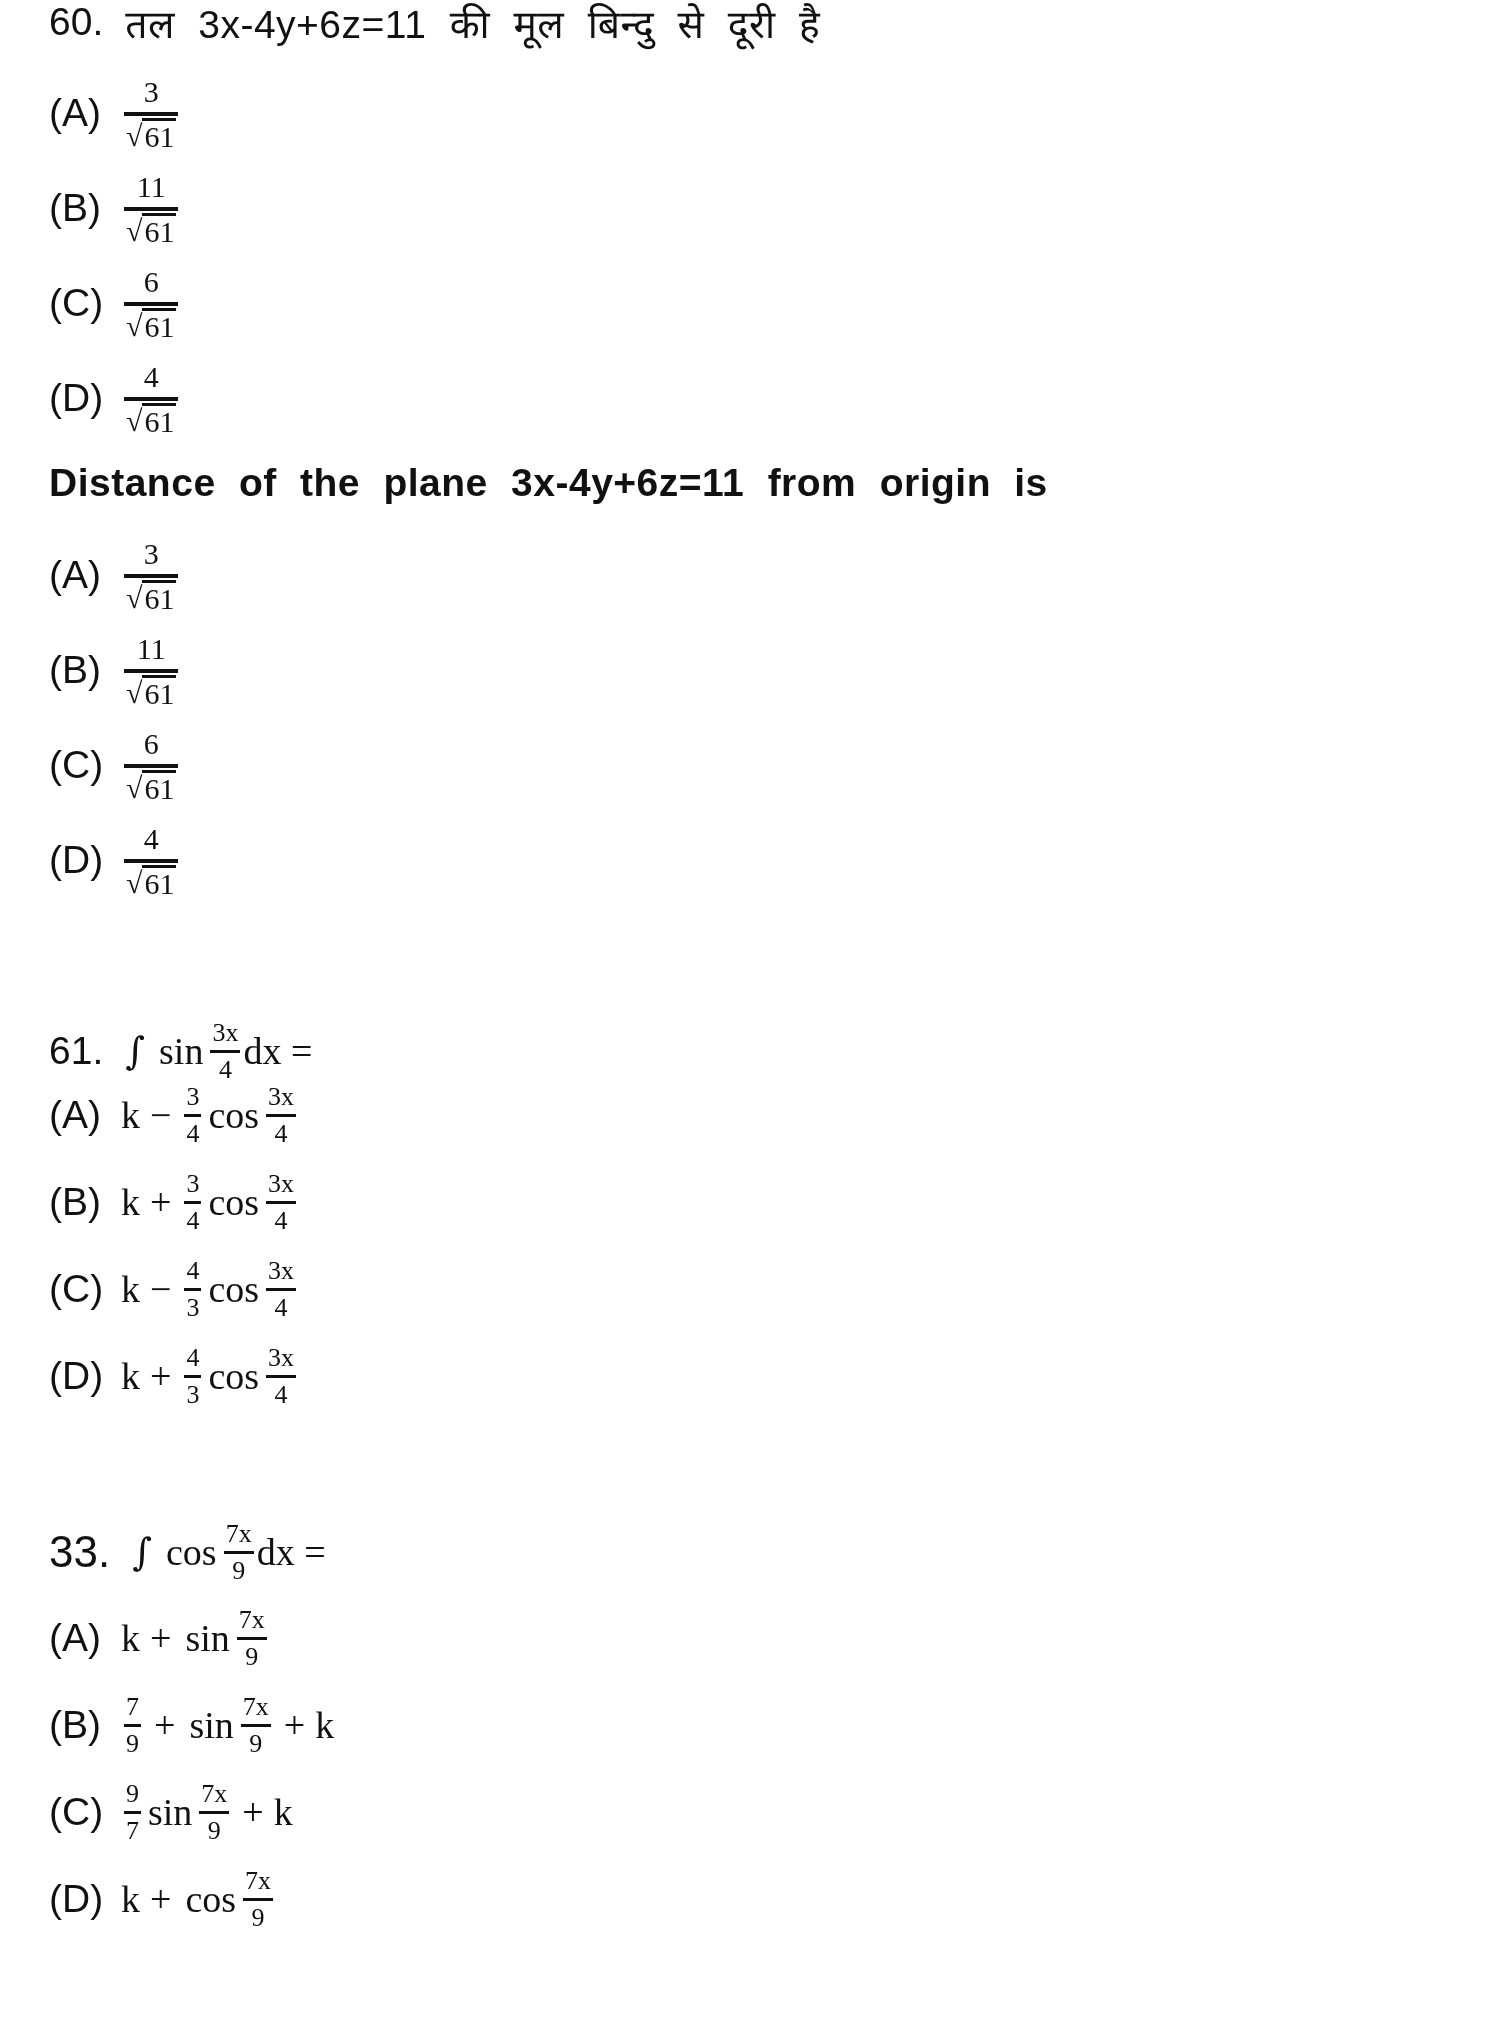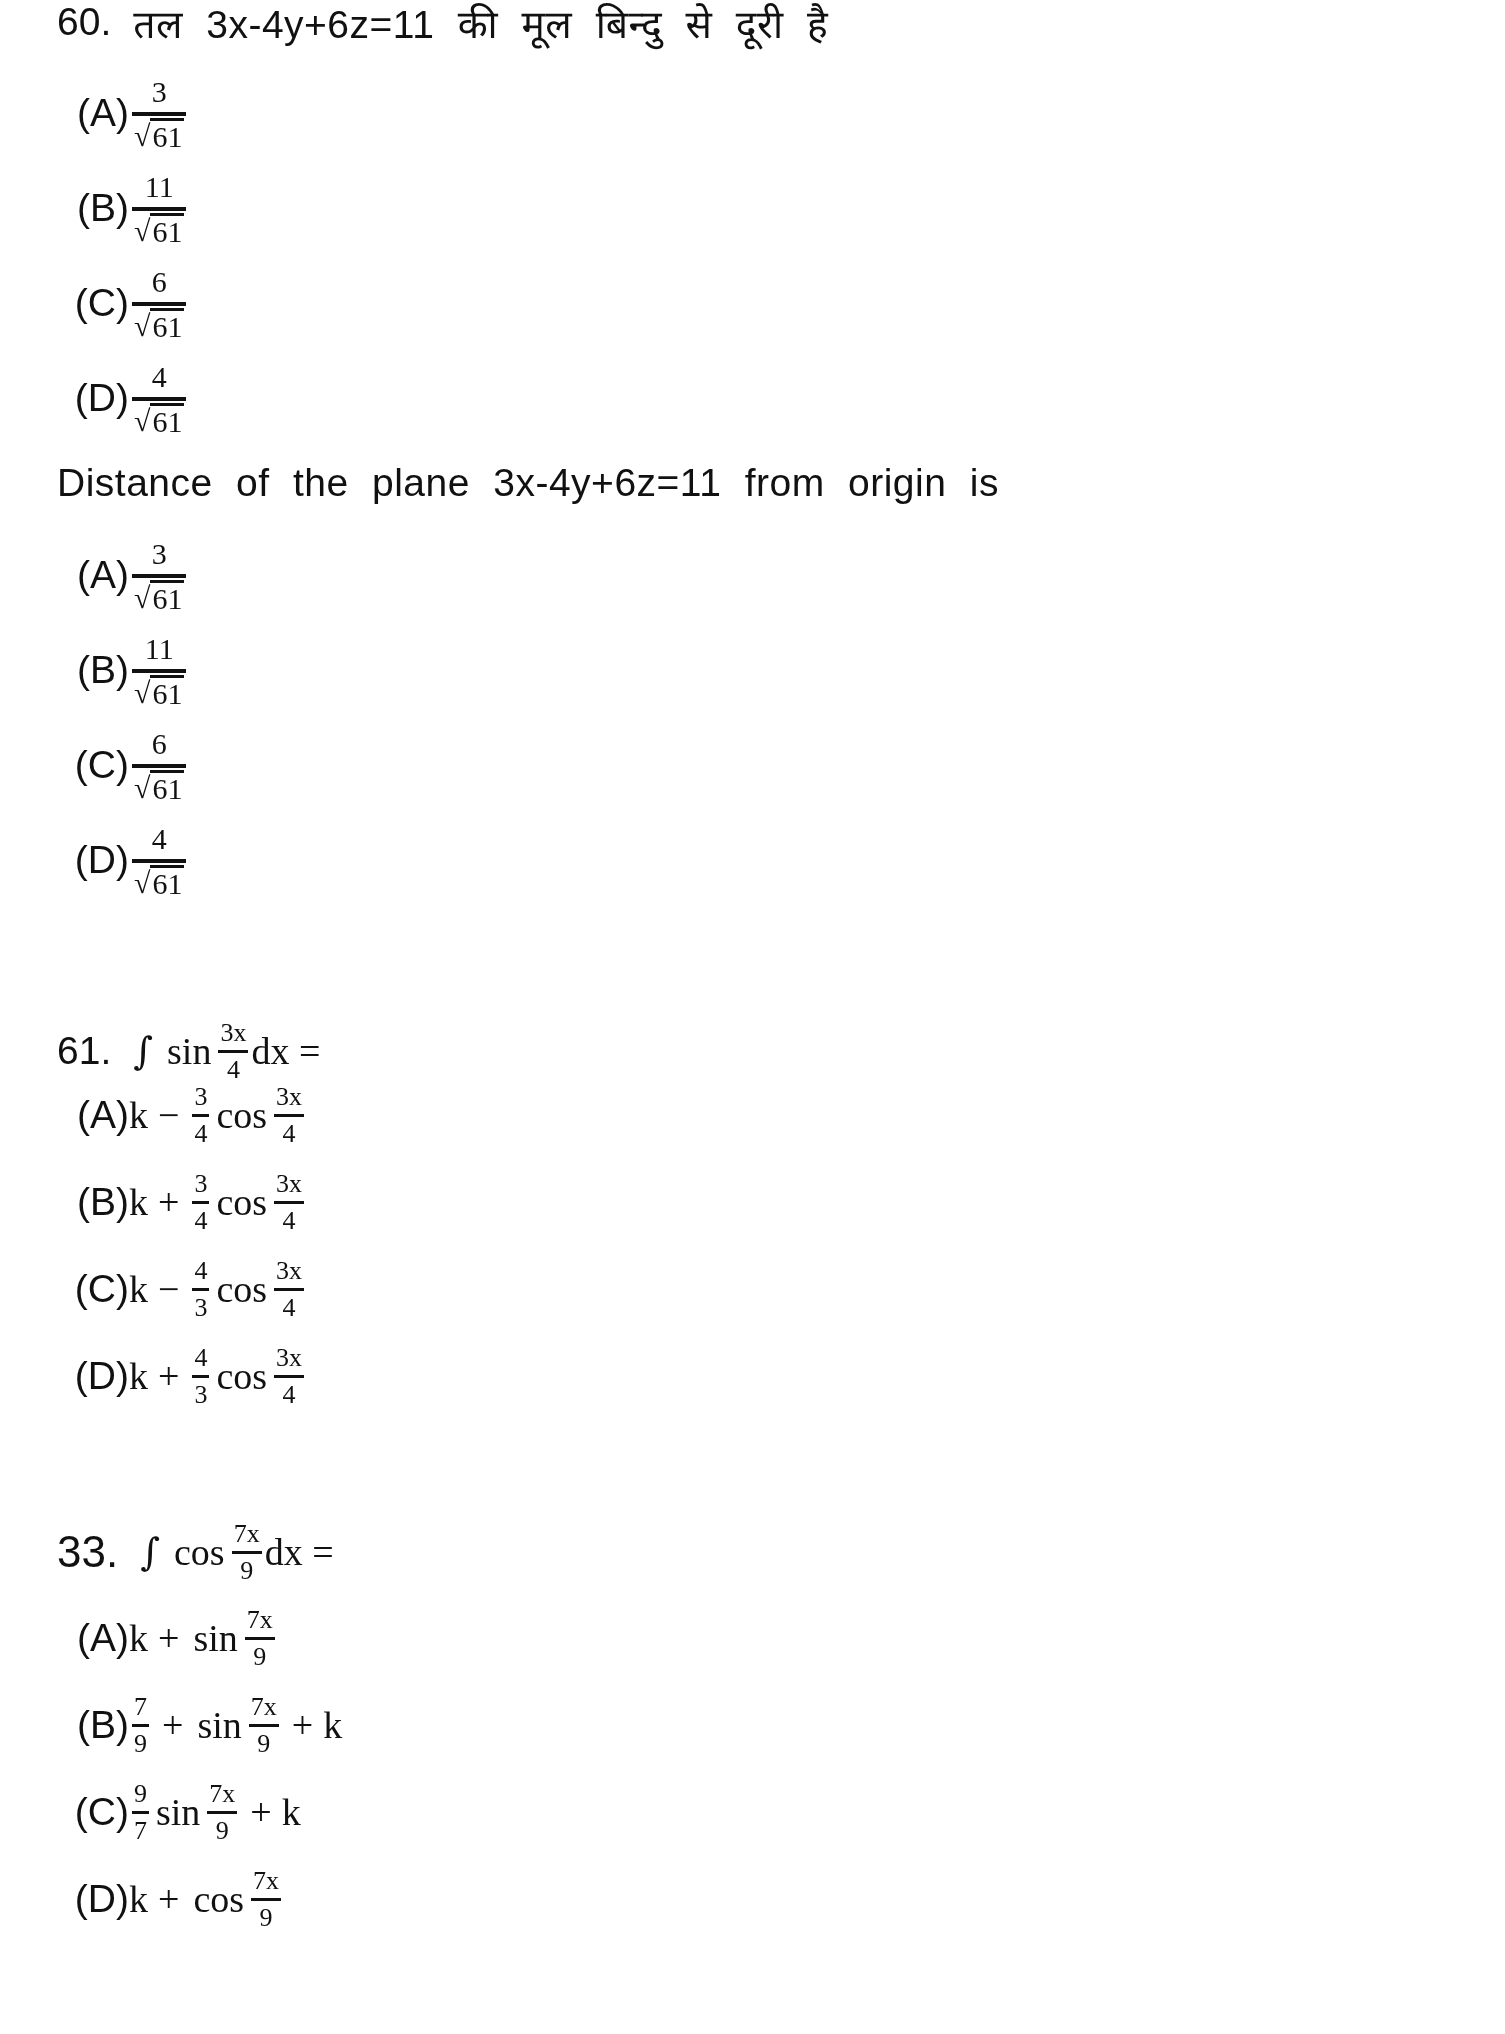--- a/index.html
+++ b/index.html
@@ -1,20 +1,20 @@
 <!DOCTYPE html>
 <html><head>
 <meta charset="utf-8">
 <style>
   html, body { margin: 0; padding: 0; background: #ffffff; }
   body {
     width: 1505px; height: 2034px; position: relative; overflow: hidden;
     font-family: "Liberation Sans", sans-serif; color: #111111;
   }
-  .line { position: absolute; left: 57px; display: flex; align-items: center; white-space: nowrap; text-align: right; }
+  .line { position: absolute; left: 49px; display: flex; align-items: center; white-space: nowrap; }
   .qtext { font-size: 39px; letter-spacing: 0.5px; word-spacing: 12px; }
   .qnum { font-size: 39px; margin-right: 22px; }
   .qnum.big { font-size: 44px; }
   .opt-label { font-size: 39px; width: 72px; display: inline-block; }
   .math { font-family: "Liberation Serif", serif; font-size: 38px; display: inline-flex; align-items: center; }
   .ital { }
   .frac { display: inline-flex; flex-direction: column; align-items: center; vertical-align: middle; margin: 0 3px; }
   .frac .num, .frac .den { font-family: "Liberation Serif", serif; font-size: 26px; line-height: 30px; padding: 0 2px; }
   .frac .bar { height: 3px; background: #111; align-self: stretch; margin: 2px 0; }
   .frac.large .num, .frac.large .den { font-size: 30px; line-height: 36px; }
@@ -72,21 +72,21 @@
   <span class="frac large">
     <span class="num">4</span>
     <span class="bar"></span>
     <span class="den sqrt">
         <span class="rad">√</span>
         <span class="under">61</span>
       </span>
   </span>
 </div>
 
-<div class="line" style="top:458px;height:50px;">
+<div class="line" style="top:458px;height:50px;font-weight:bold;">
   <span class="qtext">Distance of the plane 3x-4y+6z=11 from origin is</span>
 </div>
 
 <div class="line" style="top:530px;height:90px;">
   <span class="opt-label">(A)</span>
   <span class="frac large">
     <span class="num">3</span>
     <span class="bar"></span>
     <span class="den sqrt">
         <span class="rad">√</span>

